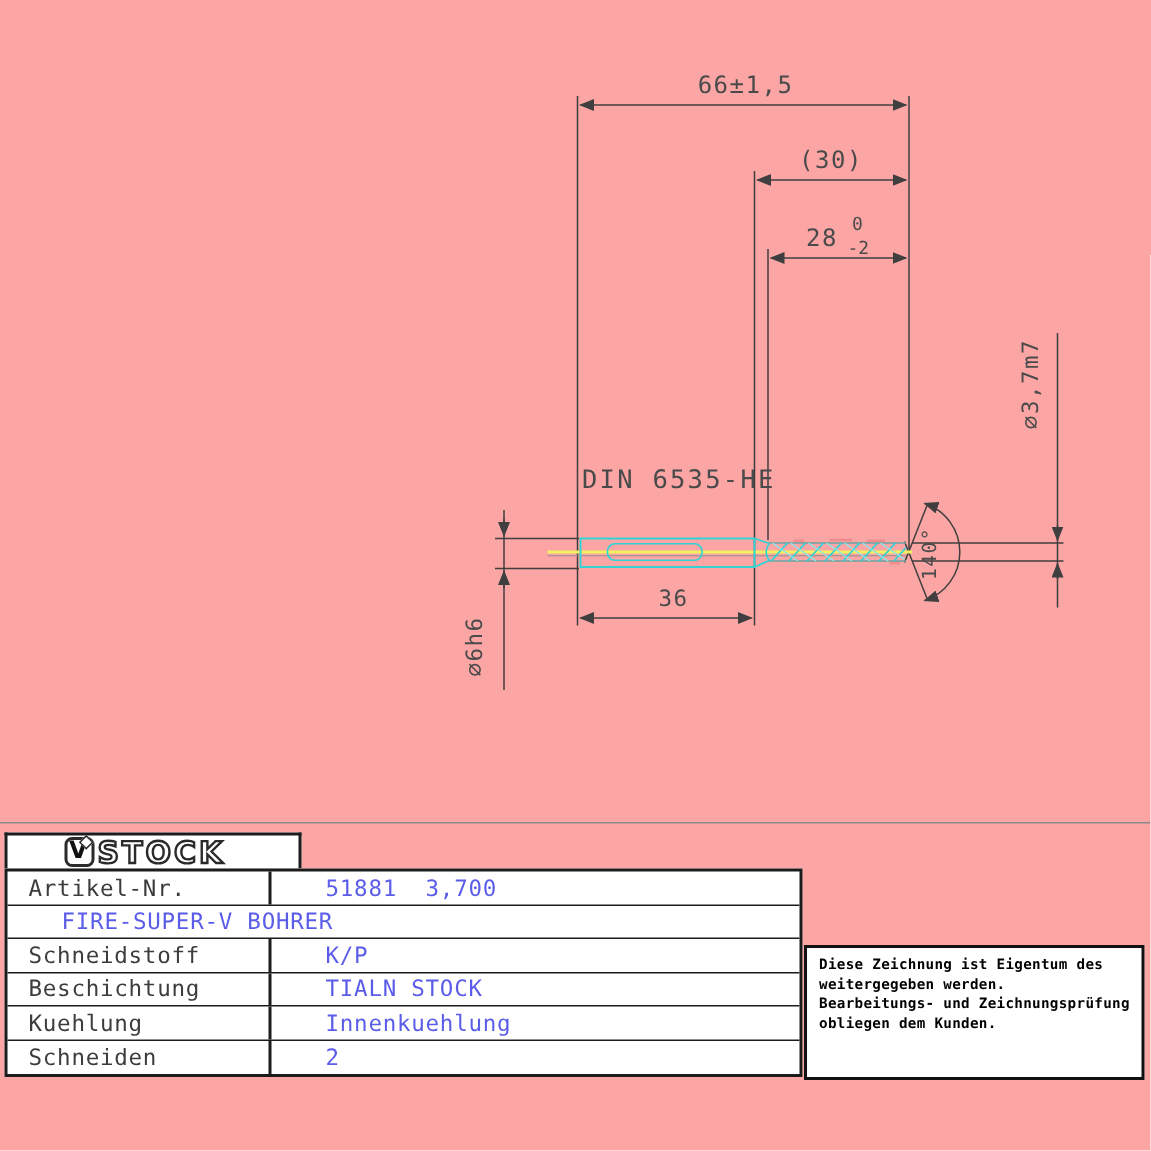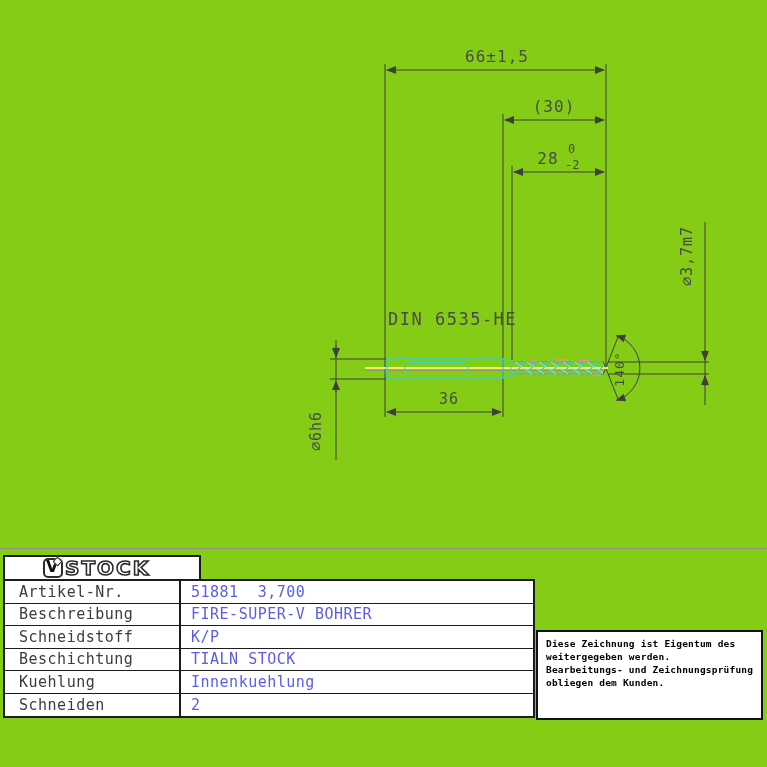--- a/index.html
+++ b/index.html
@@ -1,16 +1,16 @@
 <!DOCTYPE html>
 <html><head>
 <meta charset="utf-8">
 <style>
   html,body{margin:0;padding:0;background:#ffffff;}
-  #canvas{position:relative;width:767px;height:767px;background:#84cc16;overflow:hidden;
+  #canvas{position:relative;width:767px;height:767px;background:#fca5a5;overflow:hidden;
           font-family:"DejaVu Sans Mono", monospace;}
   svg{position:absolute;left:0;top:0;}
   svg text{font-family:"DejaVu Sans Mono", monospace;fill:#4a4a4a;}
 
   
   .titleblock{position:absolute;left:3px;top:555px;width:532px;}
   .tb-header{width:198px;height:24px;border:2px solid #1c1c1c;border-bottom:none;
              box-sizing:border-box;display:flex;align-items:center;padding-left:38px;background:#fff;}
   .logo-mark{position:relative;display:inline-block;width:20px;height:20px;border:2.5px solid #2b2b2b;
              border-radius:5px;box-sizing:border-box;margin-right:2px;background:#fff;}
@@ -21,21 +21,21 @@
   .logo-text{font-family:"DejaVu Sans", sans-serif;font-weight:800;font-size:20px;line-height:20px;
              letter-spacing:2px;color:#fff;-webkit-text-stroke:1.6px #2b2b2b;
              text-shadow:0 0 0 #fff;}
   .tb-grid{width:532px;box-sizing:border-box;border:2px solid #1c1c1c;background:#fff;}
   .tb-row{display:flex;height:22.5px;box-sizing:border-box;border-bottom:1.5px solid #1c1c1c;}
   .tb-row:last-child{border-bottom:none;}
   .cell-label{width:176px;box-sizing:border-box;border-right:2px solid #1c1c1c;
               font-size:15px;letter-spacing:0.5px;color:#3c3c3c;display:flex;align-items:center;
               padding-left:14px;white-space:pre;}
   .cell-value{flex:1;font-size:15px;letter-spacing:0.5px;color:#5b5de8;display:flex;align-items:center;
-              padding-left:10px;white-space:pre;}
+              white-space:pre;margin-left:36px;}
 
   
   .notebox{position:absolute;left:536px;top:630px;width:227px;height:90px;border:2px solid #111;
            box-sizing:border-box;background:#fff;padding:5px 20px 0 8px;}
   .notebox div{font-size:9.5px;line-height:13px;font-weight:bold;color:#000;
                letter-spacing:0.2px;white-space:pre;}
 </style>
 </head>
 <body>
 
@@ -137,21 +137,20 @@
         <span class="logo-diamond"></span>
       </span>
       <span class="logo-text">STOCK</span>
     </div>
     <div class="tb-grid">
       <div class="tb-row">
         <div class="cell-label">Artikel-Nr.</div>
         <div class="cell-value">51881  3,700</div>
       </div>
       <div class="tb-row">
-        <div class="cell-label">Beschreibung</div>
         <div class="cell-value">FIRE-SUPER-V BOHRER</div>
       </div>
       <div class="tb-row">
         <div class="cell-label">Schneidstoff</div>
         <div class="cell-value">K/P</div>
       </div>
       <div class="tb-row">
         <div class="cell-label">Beschichtung</div>
         <div class="cell-value">TIALN STOCK</div>
       </div>

